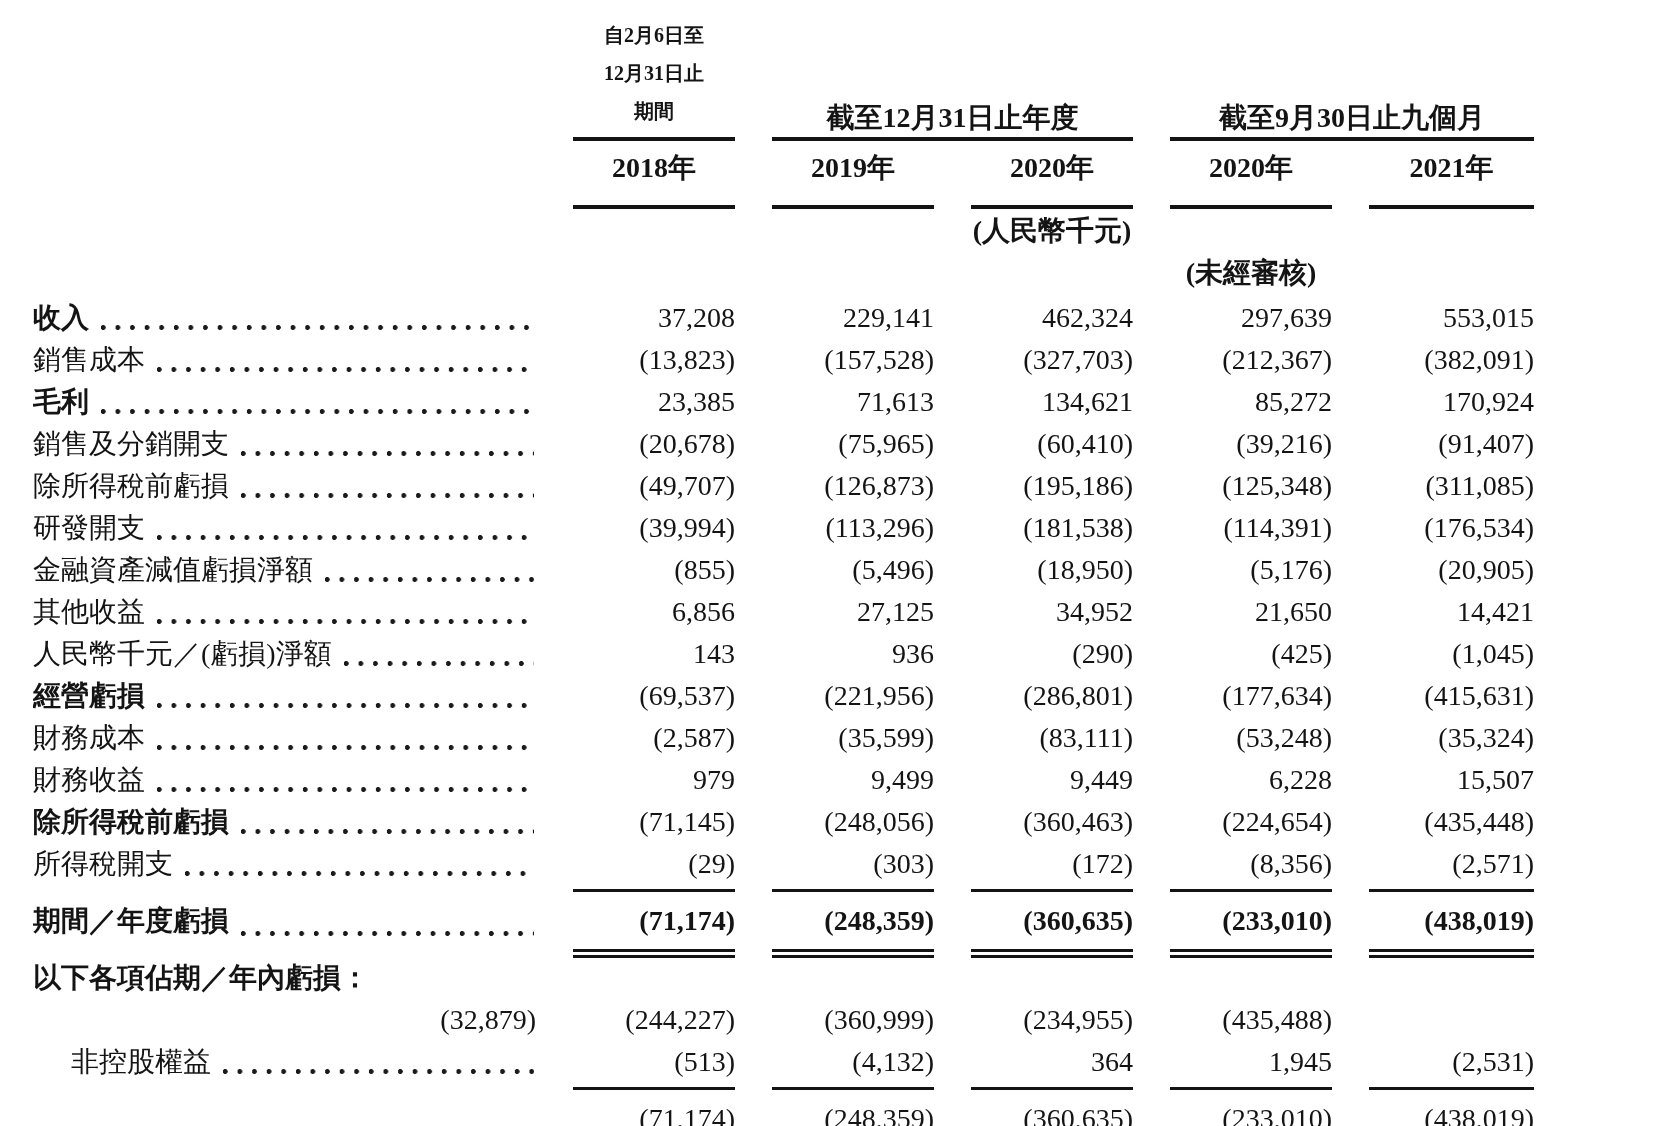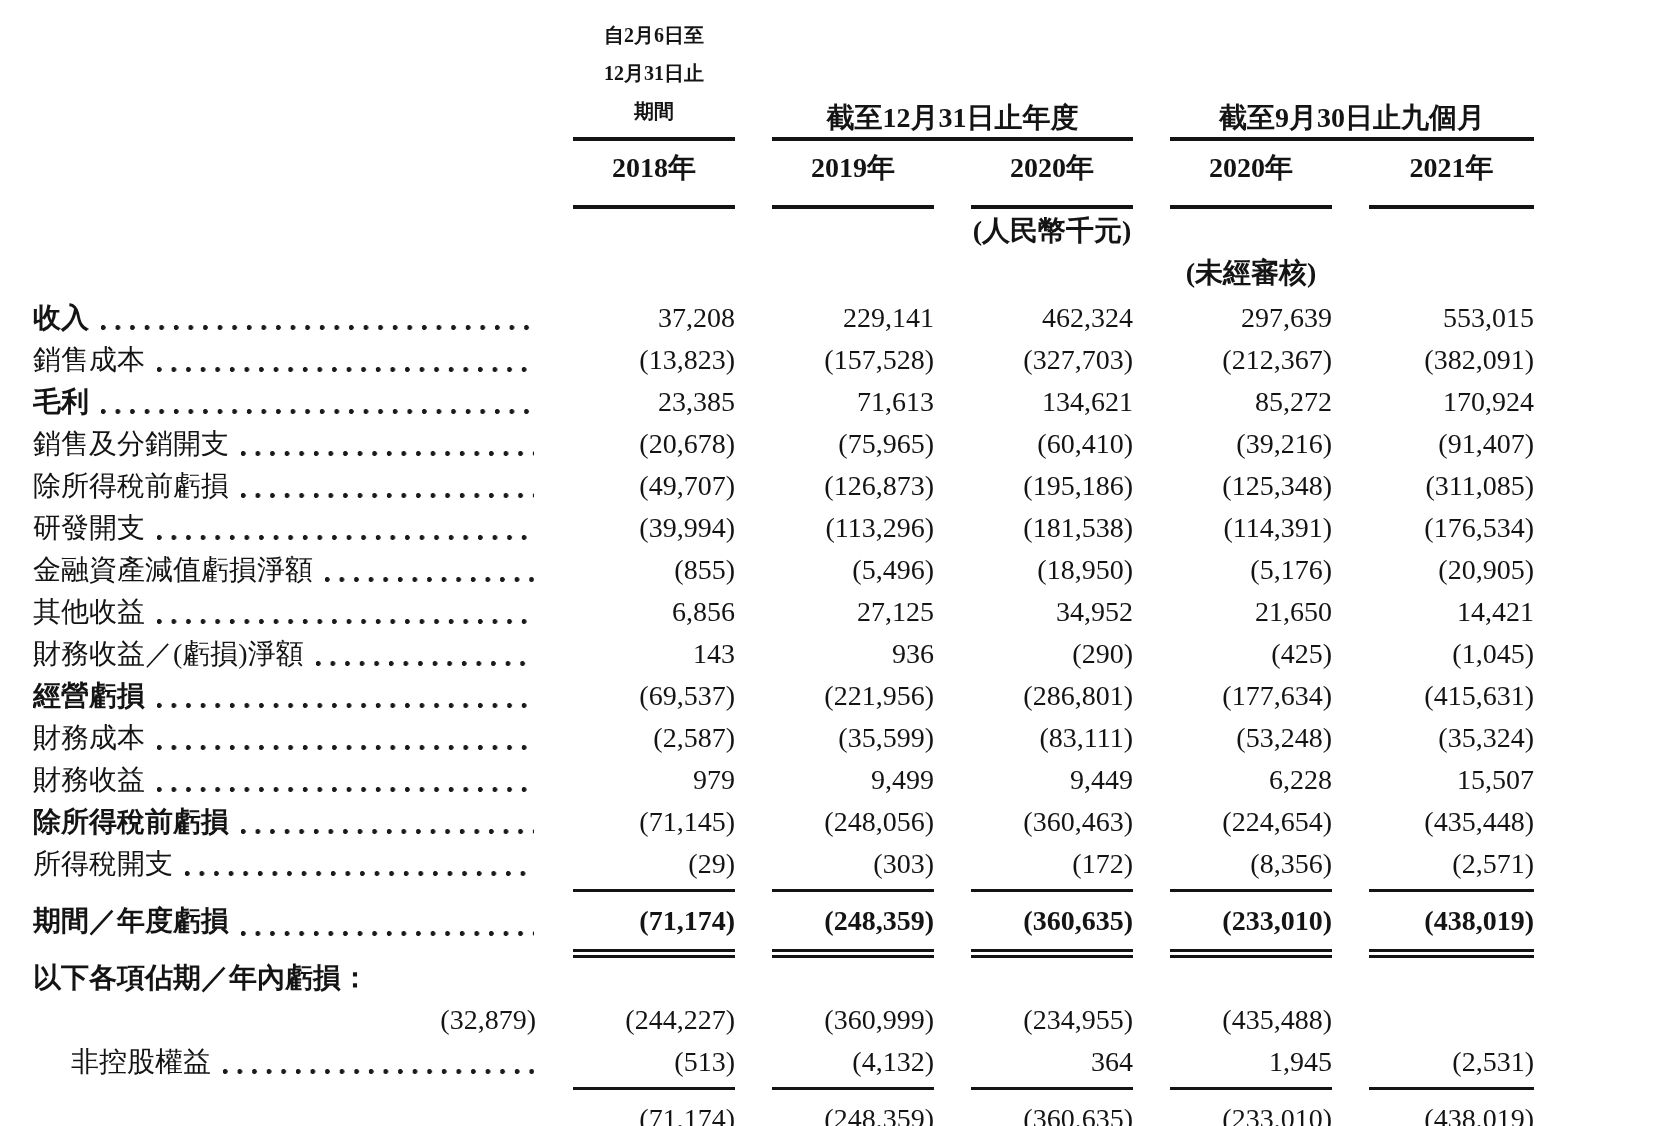--- a/index.html
+++ b/index.html
@@ -199,21 +199,21 @@
           <span class="dots"></span>
         </div>
         <div class="valcell">6,856</div>
         <div class="valcell">27,125</div>
         <div class="valcell">34,952</div>
         <div class="valcell">21,650</div>
         <div class="valcell">14,421</div>
       </div>
       <div class="trow">
         <div class="labelcell">
-          <span class="lbl">財務收益／(虧損)淨額</span>
+          <span class="lbl">人民幣千元／(虧損)淨額</span>
           <span class="dots"></span>
         </div>
         <div class="valcell">143</div>
         <div class="valcell">936</div>
         <div class="valcell">(290)</div>
         <div class="valcell">(425)</div>
         <div class="valcell">(1,045)</div>
       </div>
       <div class="trow">
         <div class="labelcell">

